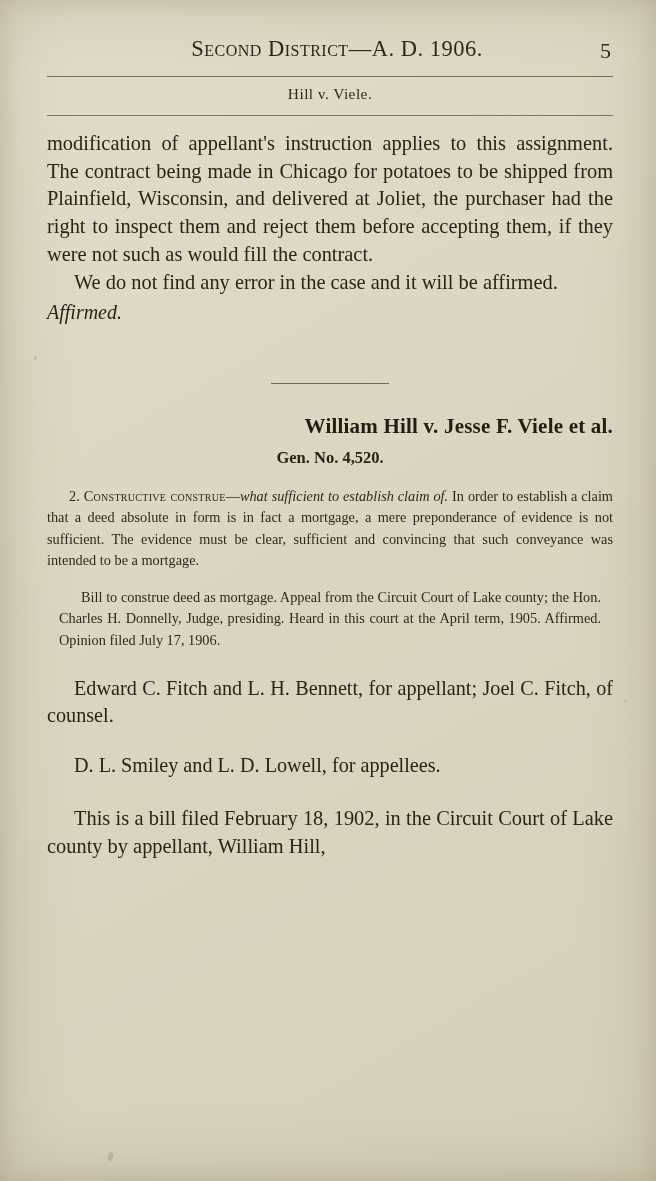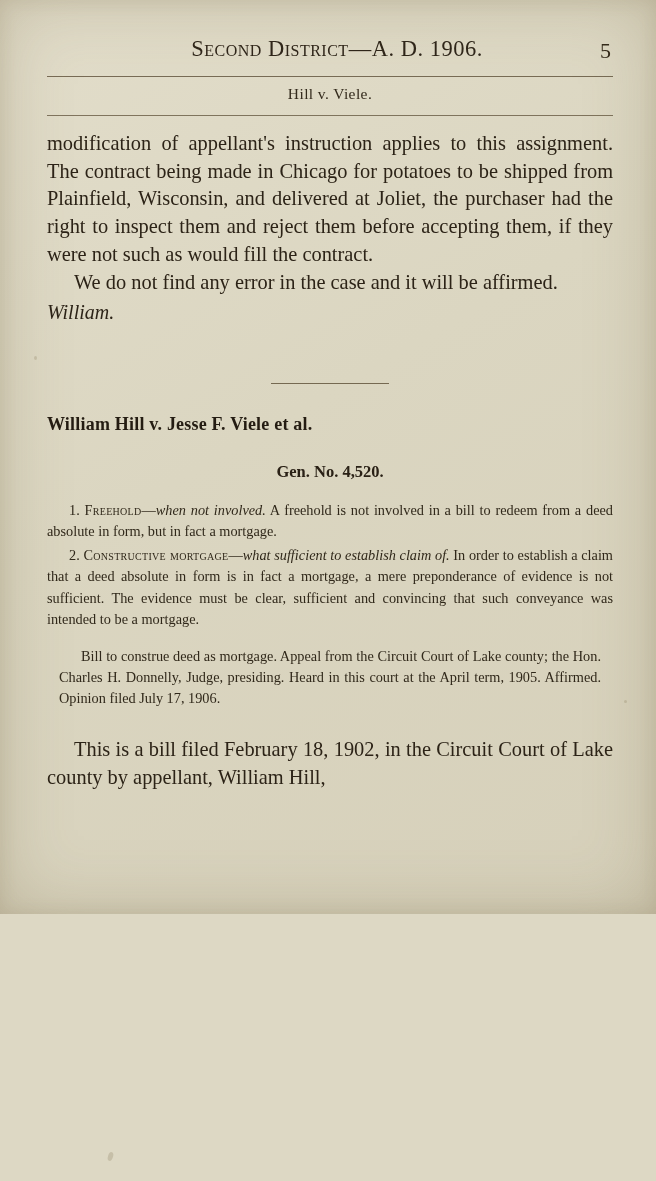--- a/index.html
+++ b/index.html
@@ -12,21 +12,21 @@
     background: #ddd8c4;
     font-family: "Liberation Serif", serif;
     color: #2b2216;
     overflow: hidden;
     position: relative;
   }
   .page {
     position: absolute;
     left: 0; top: 0;
     width: 656px;
-    height: 914px;
+    height: 1181px;
     background: linear-gradient(150deg, #e2ddca 0%, #dbd6c1 45%, #d6d0ba 100%);
   }
   .vignette {
     position: absolute;
     left: 0; top: 0; right: 0; bottom: 0;
     pointer-events: none;
     box-shadow: inset 0 0 70px rgba(120,105,70,0.28), inset 0 0 18px rgba(110,95,60,0.14);
   }
   .content {
     position: absolute;
@@ -112,31 +112,31 @@
   .divider {
     display: inline-block;
     width: 118px;
     height: 0;
     border-top: 1.4px solid #5b4d35;
     opacity: 0.8;
   }
 
   
   .case-title {
-    text-align: left;
-    font-size: 18px;
+    text-align: right;
+    font-size: 21px;
     font-weight: bold;
     letter-spacing: 0.2px;
     color: #241c12;
   }
   .case-number {
     text-align: center;
     font-size: 16.5px;
     font-weight: bold;
-    margin-top: 27px;
+    margin-top: 9px;
     color: #2a2116;
   }
 
   
   .syllabus {
     margin-top: 18px;
     font-size: 14.3px;
     line-height: 1.5;
     text-align: justify;
     text-align-last: left;
@@ -219,49 +219,46 @@
       <div class="runhead-folio">5</div>
     </div>
     <hr class="rule">
 
     <div class="casehead">Hill v. Viele.</div>
     <hr class="rule thin">
 
     <div class="body-block">
       <p>modification of appellant's instruction applies to this assignment. The contract being made in Chicago for potatoes to be shipped from Plainfield, Wisconsin, and delivered at Joliet, the purchaser had the right to inspect them and reject them before accepting them, if they were not such as would fill the contract.</p>
       <p class="indent">We do not find any error in the case and it will be affirmed.</p>
-      <div class="affirmed">William.</div>
+      <div class="affirmed">Affirmed.</div>
       <div class="gap-sm"></div>
     </div>
 
     <div class="divider-wrap">
       <span class="divider"></span>
     </div>
 
     <div class="case-title">William Hill v. Jesse F. Viele et al.</div>
     <div class="case-number">Gen. No. 4,520.</div>
 
     <div class="syllabus">
       <p>
-        <span>1.</span>
-        <span class="lead">Freehold</span><span>—</span><i>when not involved.</i>
-        <span>A freehold is not involved in a bill to redeem from a deed absolute in form, but in fact a mortgage.</span>
-      </p>
-      <p>
         <span>2.</span>
-        <span class="lead">Constructive mortgage</span><span>—</span><i>what sufficient to establish claim of.</i>
+        <span class="lead">Constructive construe</span><span>—</span><i>what sufficient to establish claim of.</i>
         <span>In order to establish a claim that a deed absolute in form is in fact a mortgage, a mere preponderance of evidence is not sufficient. The evidence must be clear, sufficient and convincing that such conveyance was intended to be a mortgage.</span>
       </p>
     </div>
 
     <div class="statement">
       <p>Bill to construe deed as mortgage. Appeal from the Circuit Court of Lake county; the Hon. Charles H. Donnelly, Judge, presiding. Heard in this court at the April term, 1905. Affirmed. Opinion filed July 17, 1906.</p>
     </div>
 
     <div class="counsel">
+      <p>Edward C. Fitch and L. H. Bennett, for appellant; Joel C. Fitch, of counsel.</p>
+      <p class="second">D. L. Smiley and L. D. Lowell, for appellees.</p>
     </div>
 
     <div class="opinion">
       <p>This is a bill filed February 18, 1902, in the Circuit Court of Lake county by appellant, William Hill,</p>
     </div>
 
   </div>
 
   <span class="speck" style="left:108px; top:1152px; width:5px; height:9px; transform:rotate(18deg);"></span>
   <span class="speck" style="left:34px; top:356px; width:3px; height:4px;"></span>

